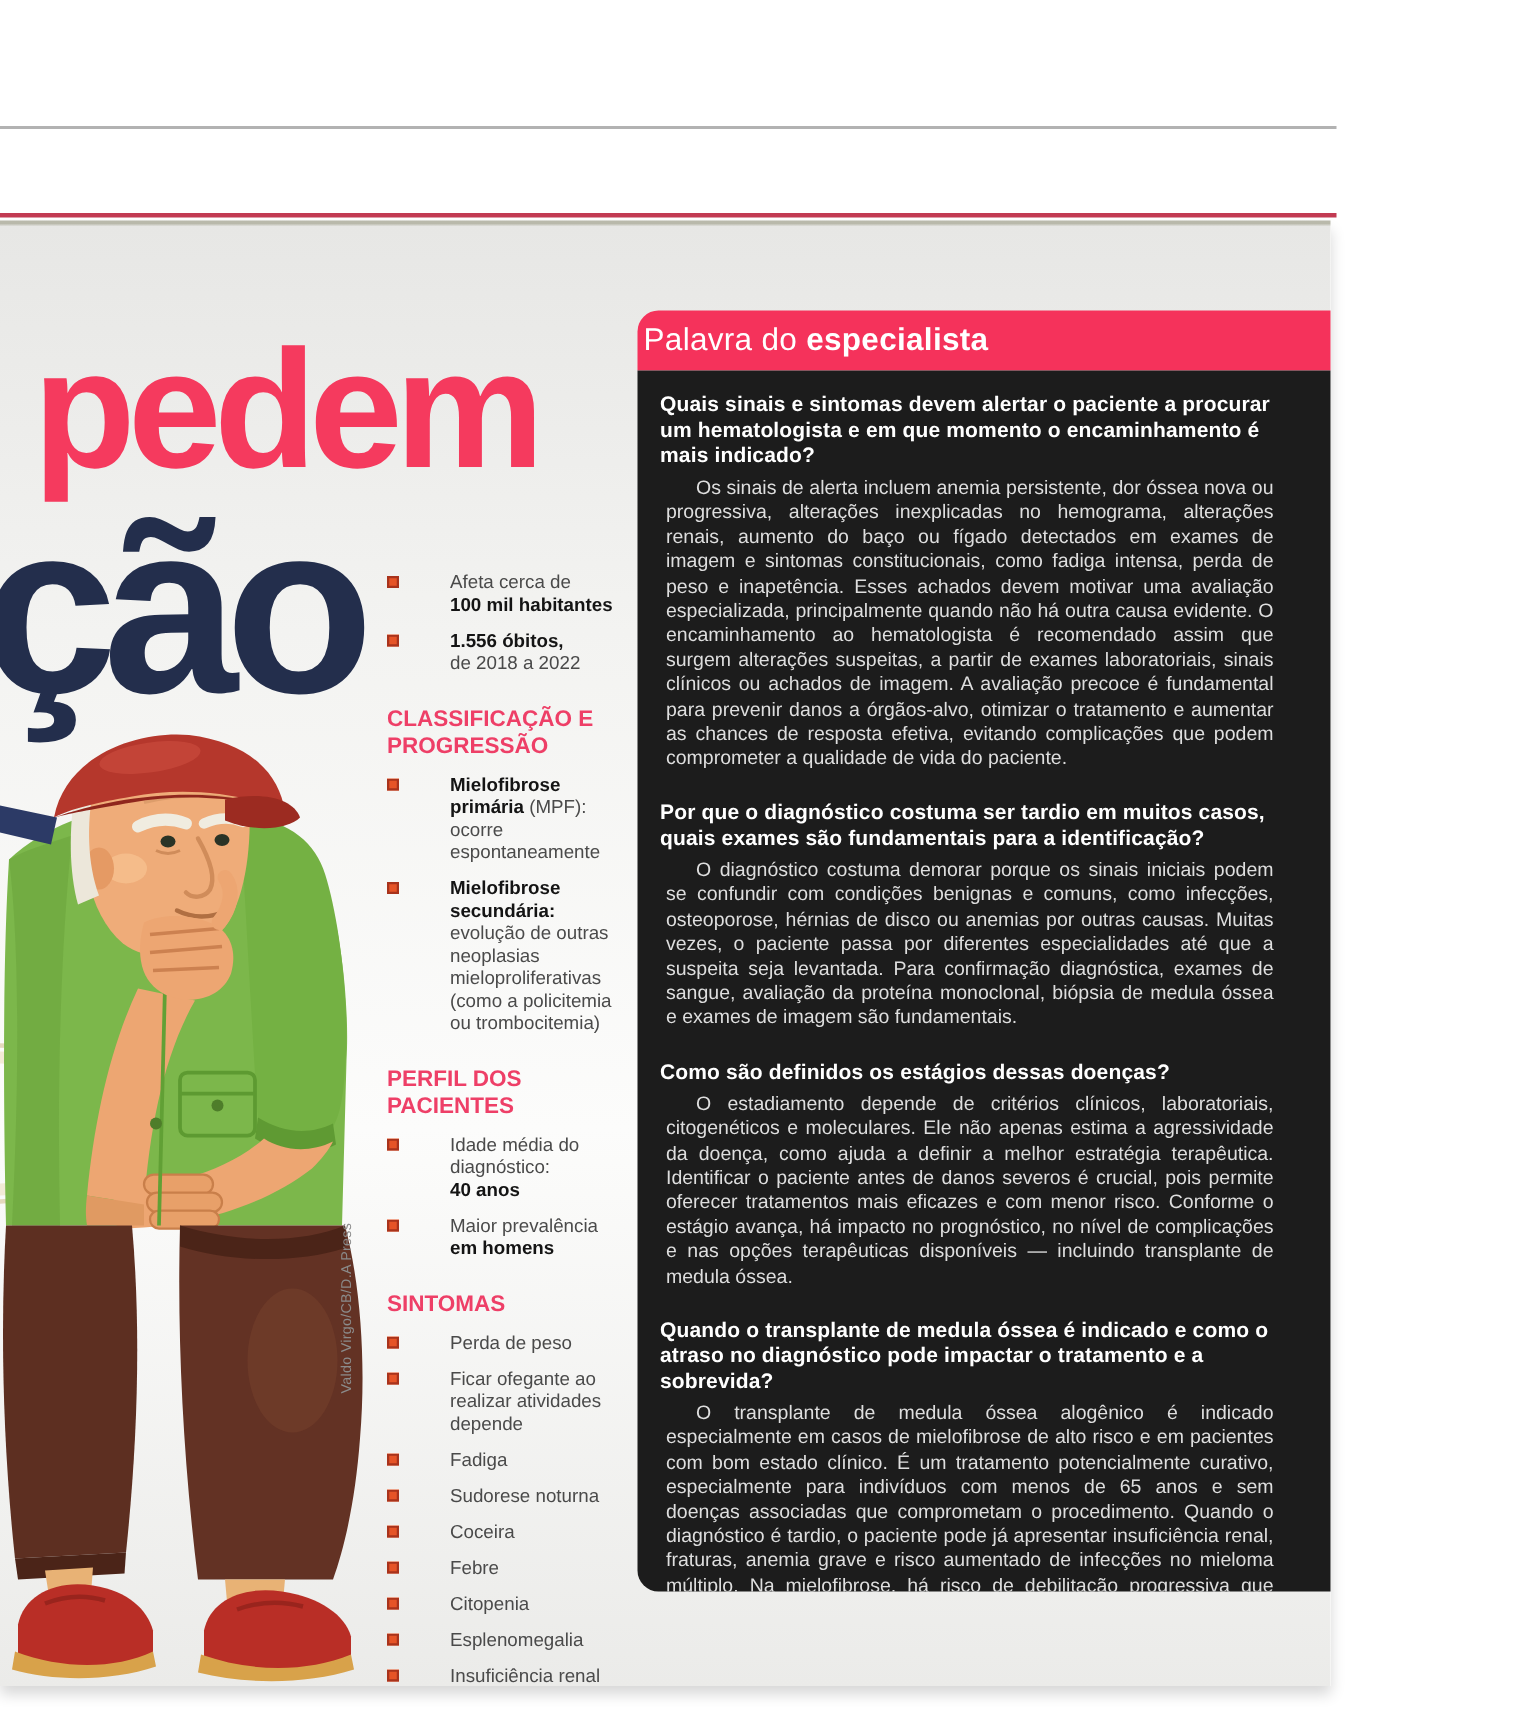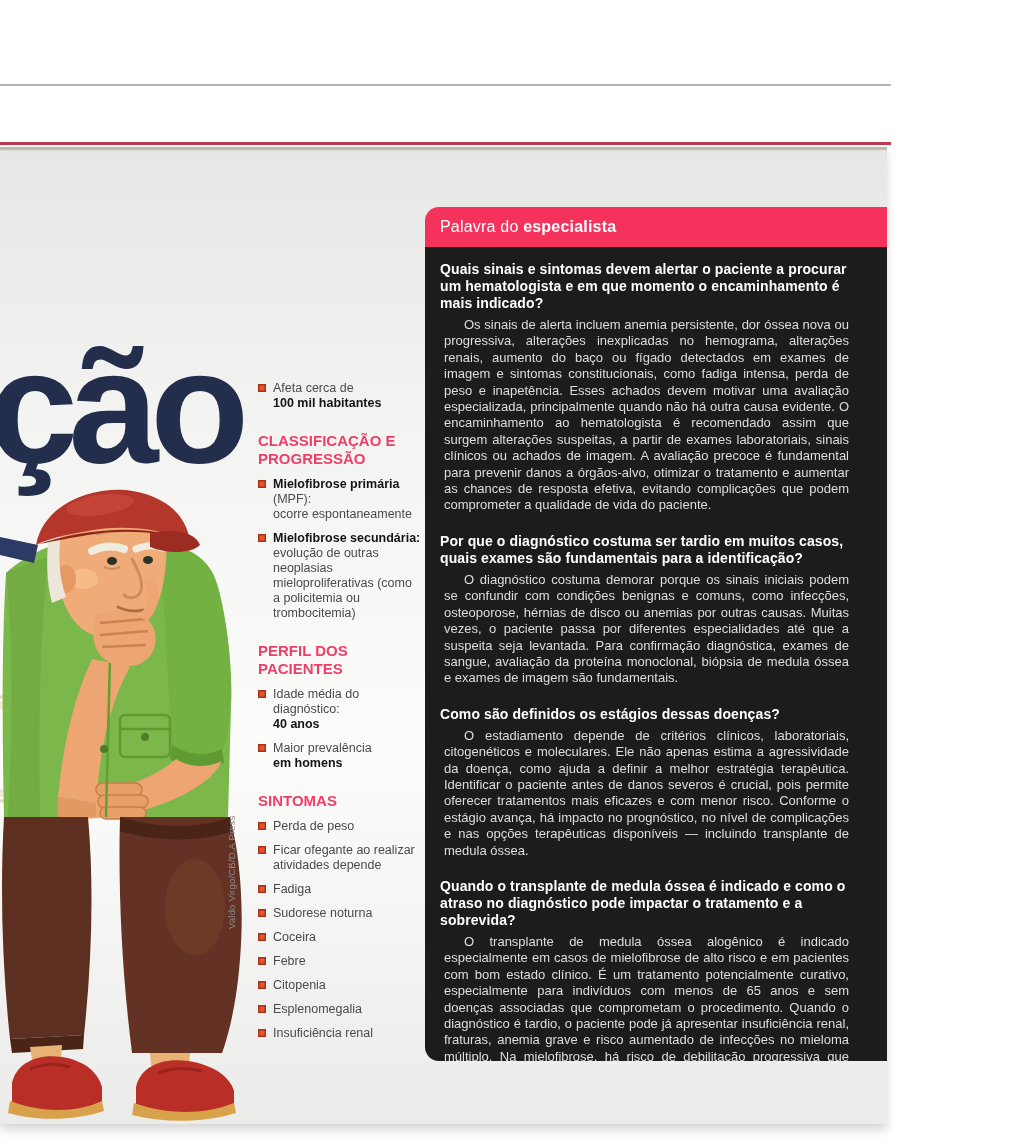--- a/index.html
+++ b/index.html
@@ -54,49 +54,50 @@
   .sb-title{
     color:var(--section-pink,#ee3f67);font-weight:bold;
     font-size:15px;line-height:18px;margin-bottom:9px;
   }
   .sb-item{display:flex;margin-bottom:9px;}
   .bullet{
     flex:0 0 8px;width:8px;height:8px;margin:3px 7px 0 0;
     background:var(--bullet-orange,#e65427);
     box-shadow:inset 0 0 0 1.5px #a8331c;
   }
-  .sb-text{font-size:12.5px;line-height:15px;color:#4a4a4a;}
+  .sb-text{font-size:12.5px;line-height:15px;color:#4a4a4a;margin-left:27px;}
   .sb-text .b{font-weight:bold;color:#141414;}
 
   
   .panel{position:absolute;left:425px;top:60px;width:462px;height:854px;}
   .panel-header{
     height:40px;border-radius:14px 0 0 0;
     background:var(--panel-pink,#f5325b);
-    color:#fff;font-size:16px;line-height:40px;padding-left:15px;
+    color:#fff;font-size:21px;line-height:40px;padding-left:4px;
     letter-spacing:0.2px;
   }
   .panel-header .b{font-weight:bold;}
   .panel-body{
     background:var(--panel-dark,#1c1c1c);
     border-radius:0 0 0 14px;
     height:814px;padding:14px 34px 0 15px;overflow:hidden;
   }
   .qa-block{margin-bottom:19px;}
   .q{color:#ffffff;font-weight:bold;font-size:14px;line-height:17px;margin:0 0 5px 0;letter-spacing:0.1px;}
   .a{color:#dedede;font-size:13px;line-height:16.4px;text-align:justify;text-indent:20px;margin:4px;}
 </style>
 </head>
 <body>
 
 <div class="rule-gray"></div>
 <div class="rule-red"></div>
 
 <div class="page">
 
+  <div class="hl1">pedem</div>
   <div class="hl2">ção</div>
 
   <div class="man">
     <svg width="250" height="637" viewBox="0 0 250 637" xmlns="http://www.w3.org/2000/svg">
 
       <circle cx="0" cy="262" r="52" fill="none" stroke="#e4d9bd" stroke-width="3"></circle>
       <circle cx="0" cy="262" r="44" fill="none" stroke="#f2ead6" stroke-width="8"></circle>
 
       <path d="M6,86 C30,64 62,52 96,50 L150,52 C185,56 208,72 216,98 C228,134 233,185 231,220 L228,330 L4,330 C2,240 2,150 6,86 Z" fill="#7cb74b"></path>
       <path d="M6,86 C14,150 12,250 8,330 L40,330 C38,240 40,150 48,70 C30,76 16,80 6,86 Z" fill="#6da63e" opacity="0.7"></path>
@@ -165,20 +166,24 @@
   </div>
 
   <div class="photo-credit">Valdo Virgo/CB/D.A Press</div>
 
   <div class="info-col">
       <div class="sb-section">
         <div class="sb-item">
           <span class="bullet"></span>
           <span class="sb-text"><span>Afeta cerca de</span><br><span class="b">100 mil habitantes</span></span>
         </div>
+        <div class="sb-item">
+          <span class="bullet"></span>
+          <span class="sb-text"><span class="b">1.556 óbitos,</span><br><span>de 2018 a 2022</span></span>
+        </div>
       </div>
       <div class="sb-section">
         <div class="sb-title">CLASSIFICAÇÃO E PROGRESSÃO</div>
         <div class="sb-item">
           <span class="bullet"></span>
           <span class="sb-text"><span class="b">Mielofibrose primária</span><span> (MPF):</span><br><span>ocorre espontaneamente</span></span>
         </div>
         <div class="sb-item">
           <span class="bullet"></span>
           <span class="sb-text"><span class="b">Mielofibrose secundária:</span><span> evolução de outras neoplasias mieloproliferativas (como a policitemia ou trombocitemia)</span></span>

